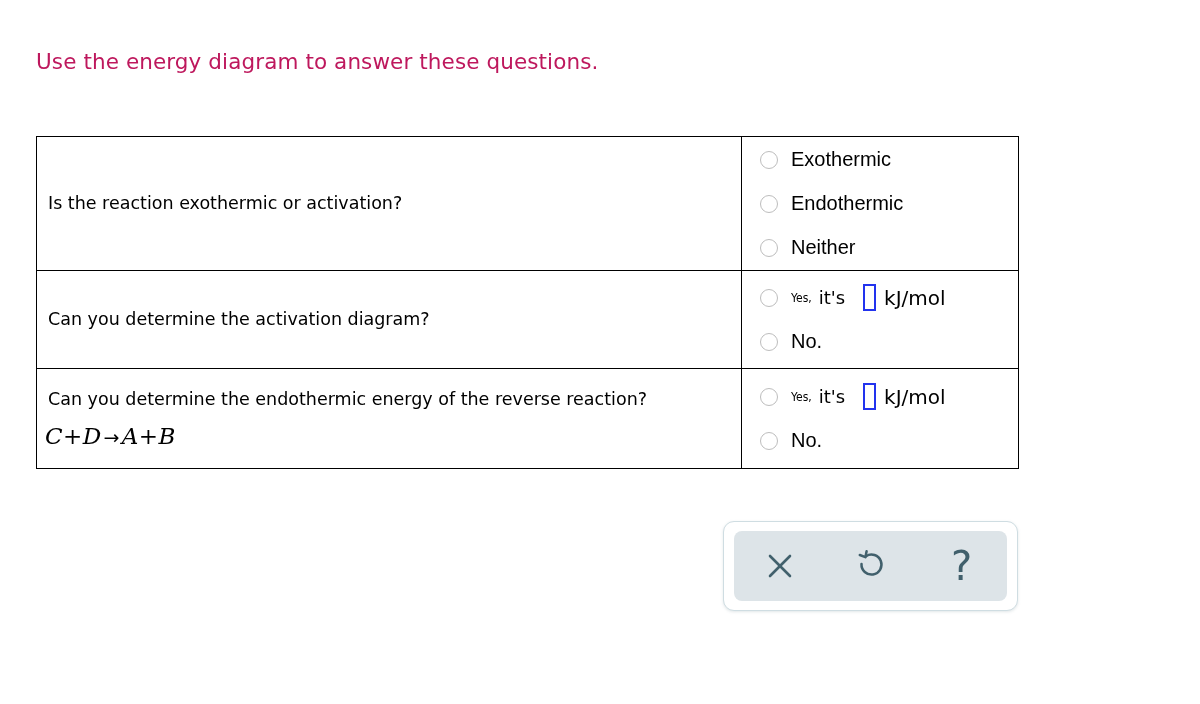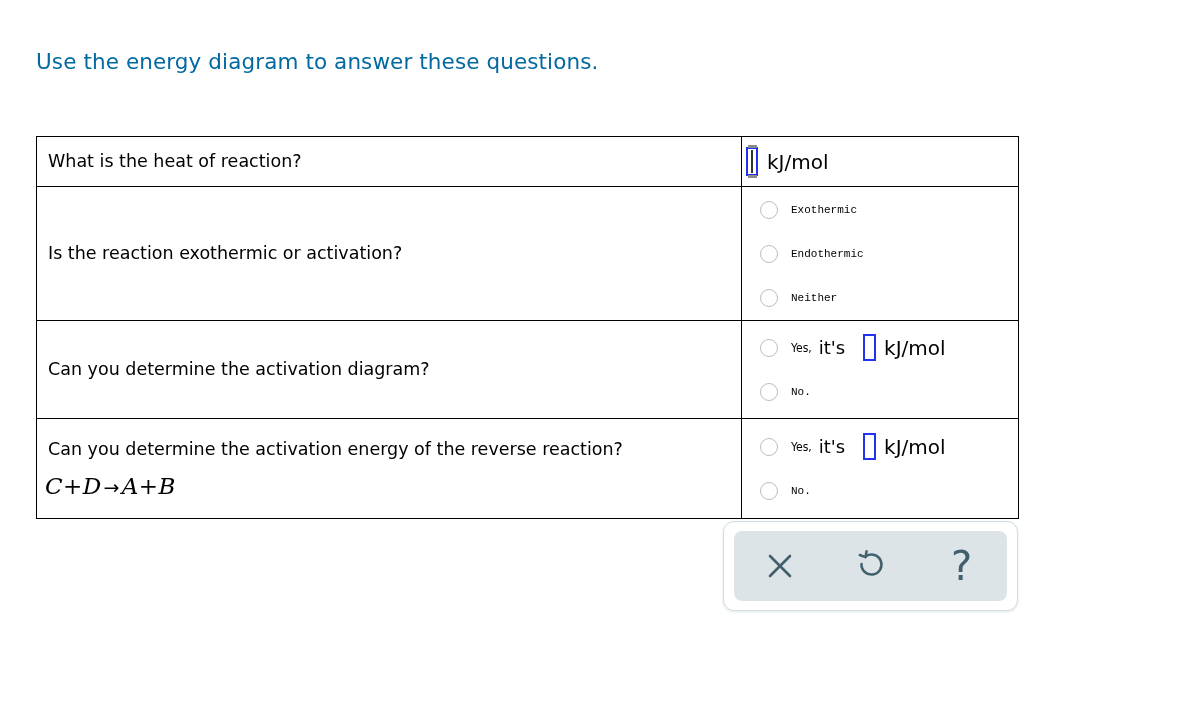--- a/index.html
+++ b/index.html
@@ -17,21 +17,21 @@
   }
 
   
   .prompt {
     position: absolute;
     left: 36px;
     top: 49px;
     font-family: "DejaVu Sans", sans-serif;
     font-size: 21.5px;
     letter-spacing: 0.1px;
-    color: #0369a1;
+    color: #be185d;
     white-space: nowrap;
   }
 
   
   .qtable {
     position: absolute;
     left: 36px;
     top: 136px;
     width: 982px;
     border-collapse: collapse;
@@ -139,22 +139,22 @@
     height: 18px;
     border: 1.6px solid #bdbdbd;
     border-radius: 50%;
     background: #ffffff;
     flex: 0 0 auto;
     margin-right: 13px;
     margin-left: 18px;
     box-sizing: border-box;
   }
   .radio-label {
-    font-family: Liberation Mono, monospace;
-    font-size: 11px;
+    font-family: Liberation Sans, sans-serif;
+    font-size: 20px;
     color: #000;
   }
   
   .yes-token {
     font-family: "DejaVu Sans Condensed", "DejaVu Sans", sans-serif;
     font-size: 12px;
     margin-right: 7px;
   }
   .its-token {
     font-family: "DejaVu Sans", sans-serif;
@@ -218,35 +218,20 @@
 
 <div class="prompt">Use the energy diagram to answer these questions.</div>
 
 <table class="qtable">
   <colgroup>
     <col class="col-q">
     <col class="col-a">
   </colgroup>
   <tbody>
 
-    <tr class="r1">
-      <td>
-        <div class="qcell">What is the heat of reaction?</div>
-      </td>
-      <td class="acell">
-        <div class="ans-line">
-          <span class="spinbox">
-            <span class="nub top"></span>
-            <span class="caret"></span>
-            <span class="nub bot"></span>
-          </span>
-          <span class="unit">kJ/mol</span>
-        </div>
-      </td>
-    </tr>
 
     <tr class="r2">
       <td>
         <div class="qcell">Is the reaction exothermic or activation?</div>
       </td>
       <td class="acell">
         <div class="radio-group">
           <div class="radio-row">
             <span class="radio"></span>
             <span class="radio-label">Exothermic</span>
@@ -279,21 +264,21 @@
           <div class="radio-row">
             <span class="radio"></span>
             <span class="radio-label">No.</span>
           </div>
         </div>
       </td>
     </tr>
 
     <tr class="r4">
       <td>
-        <div class="qcell">Can you determine the activation energy of the reverse reaction?</div>
+        <div class="qcell">Can you determine the endothermic energy of the reverse reaction?</div>
         <div class="equation">
           <span>C</span><span class="op">+</span><span>D</span><span class="arrow">→</span><span>A</span><span class="op">+</span><span>B</span>
         </div>
       </td>
       <td class="acell">
         <div class="radio-group">
           <div class="radio-row">
             <span class="radio"></span>
             <span class="radio-label yes-token">Yes,</span>
             <span class="its-token">it's</span>

